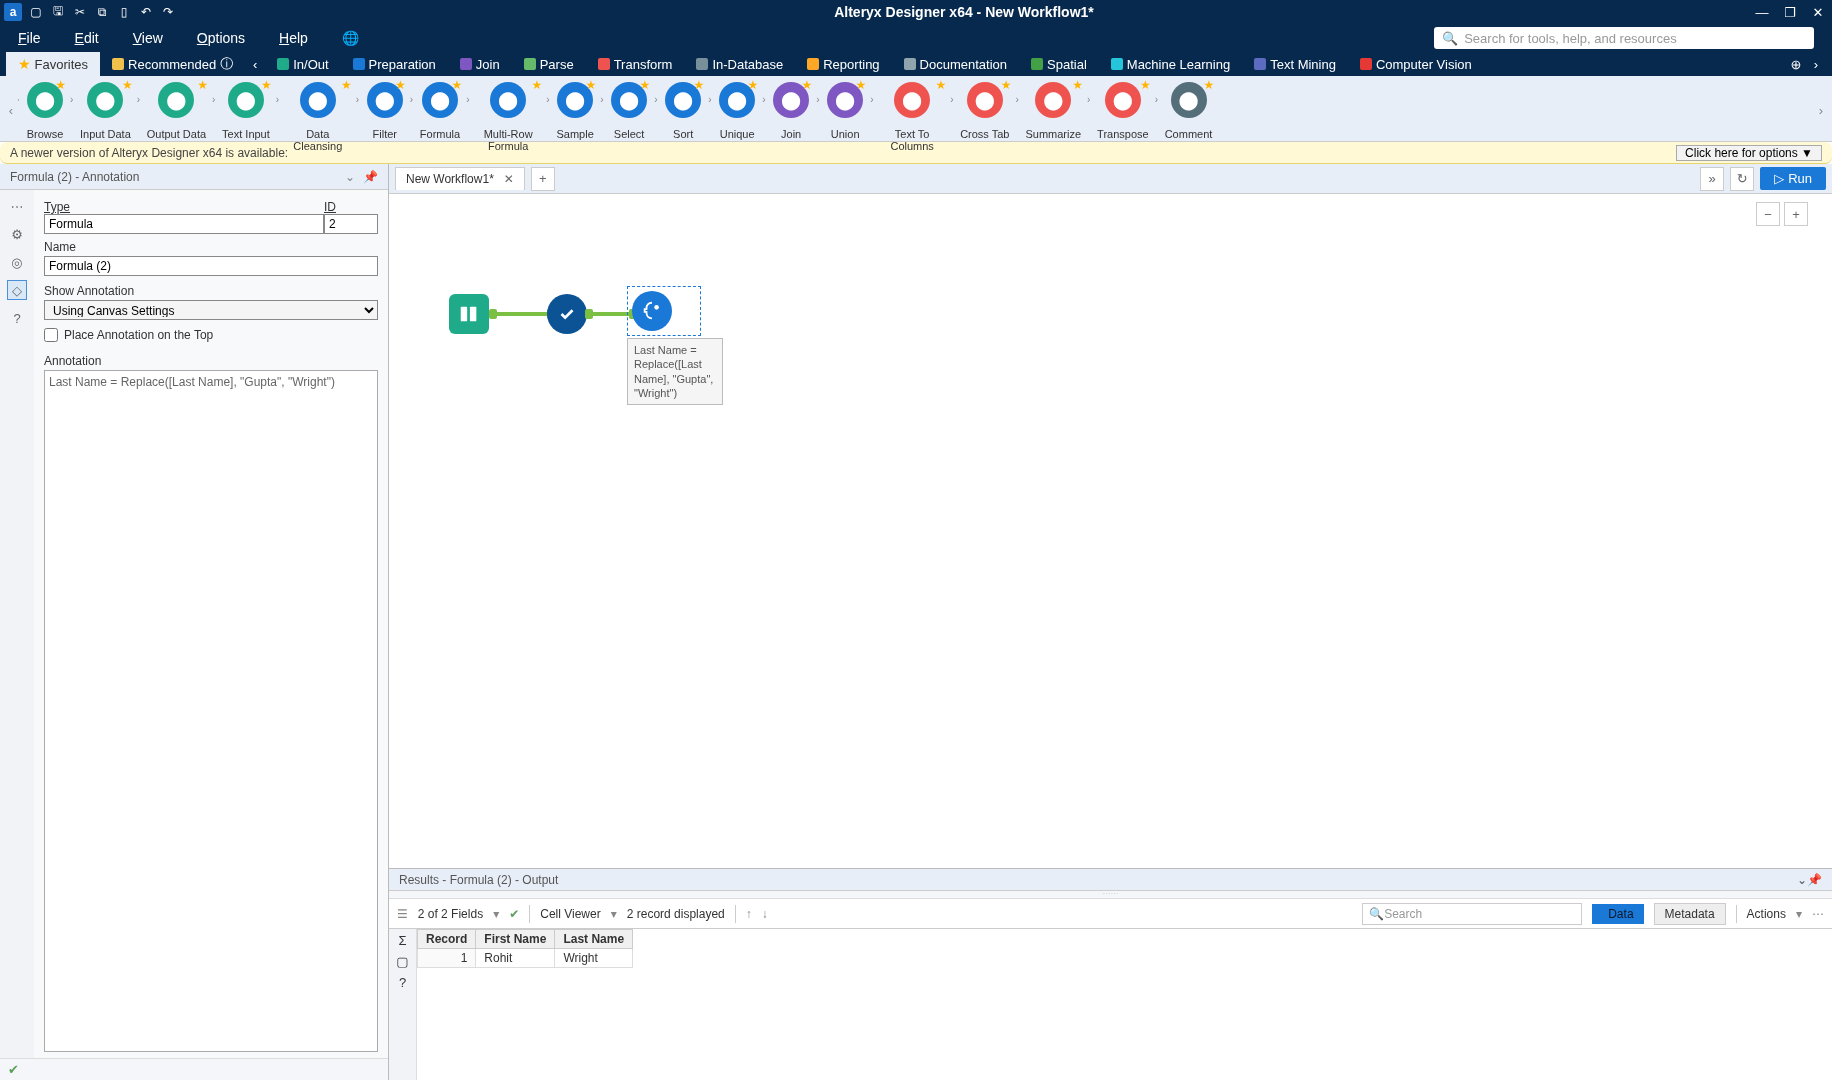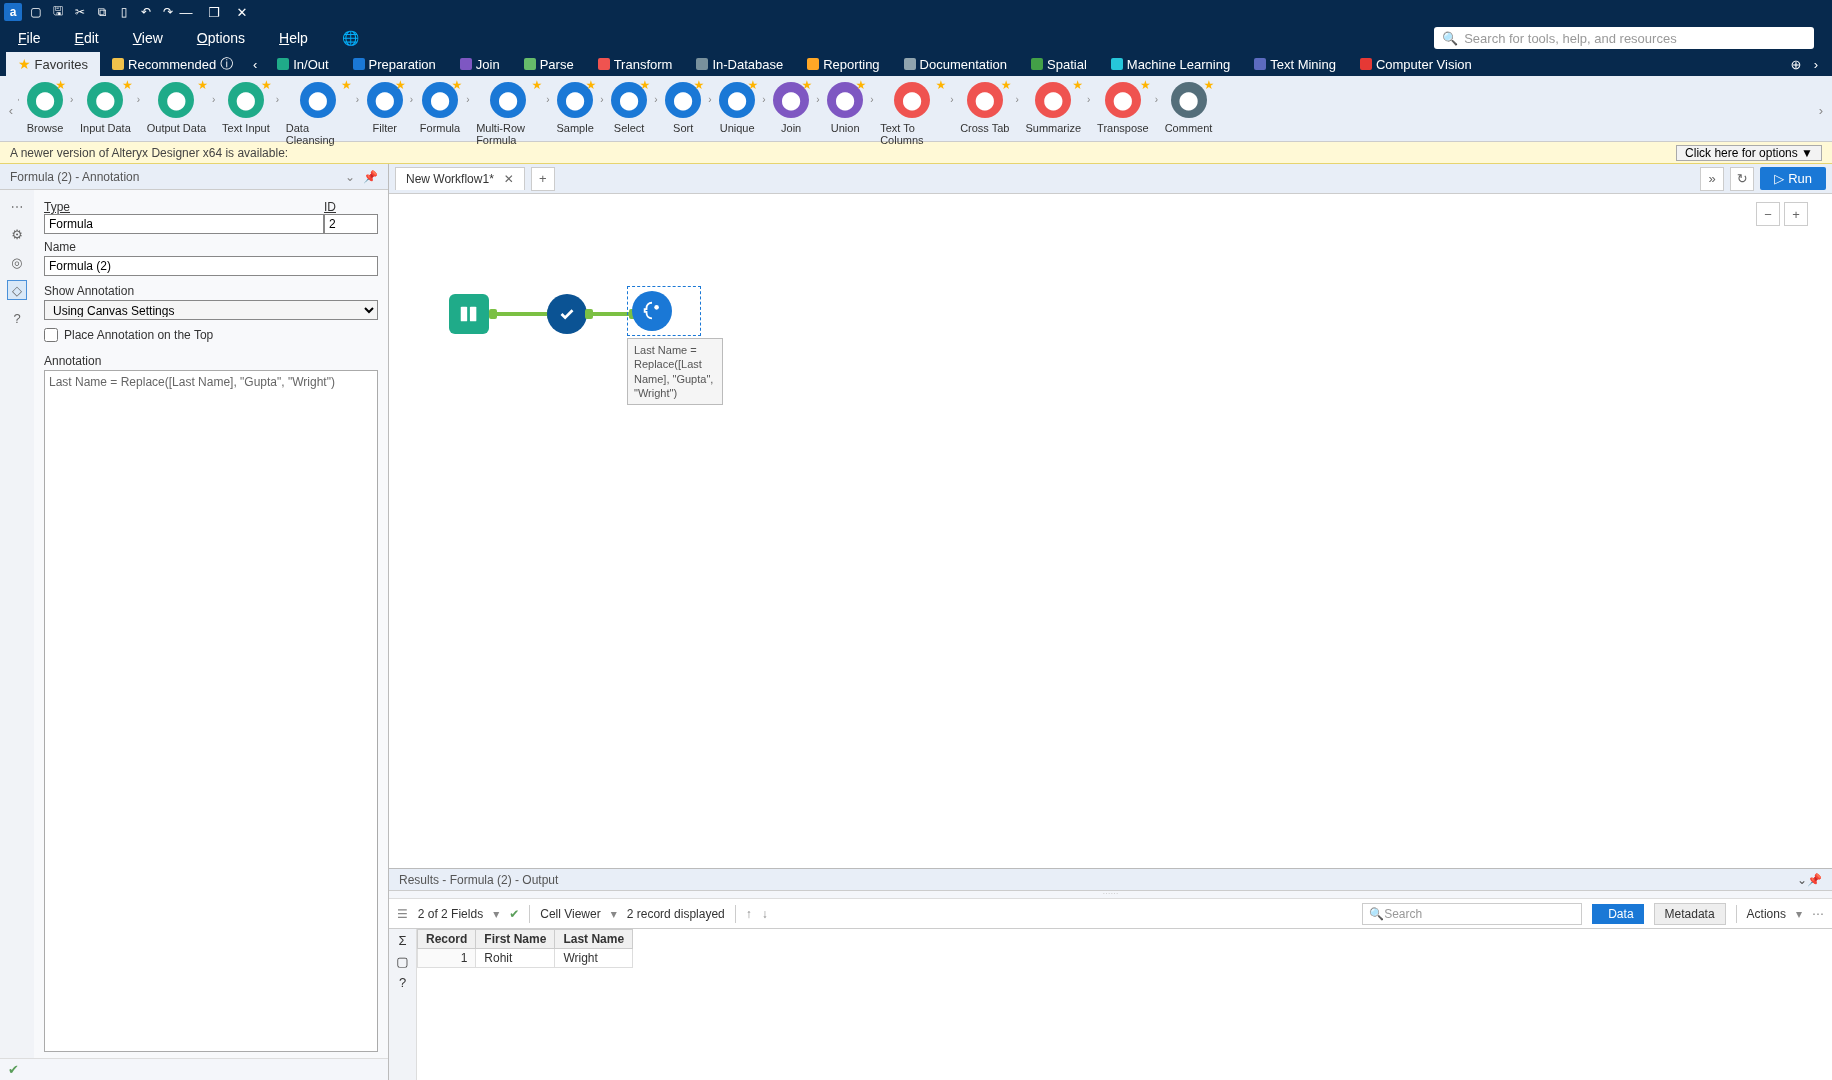--- a/index.html
+++ b/index.html
@@ -28,26 +28,26 @@
 .rtab.active { background: #e8eef7; color: #333; }
 .rtab .dot { width: 12px; height: 12px; border-radius: 2px; display: inline-block; }
 .rtab .star { color: #ffb400; font-size: 14px; }
 .rnav { width: 20px; text-align: center; cursor: pointer; }
 
 
 .tool-palette { height: 66px; background: #e8eef7; display: flex; align-items: flex-start; padding: 4px 4px 0 4px; border-bottom: 1px solid #ccc; }
 .palette-nav { width: 14px; height: 60px; display: flex; align-items: center; justify-content: center; color: #888; cursor: pointer; }
 .tool-item { display: flex; flex-direction: column; align-items: center; padding: 0 8px; cursor: pointer; position: relative; min-width: 54px; }
 .tool-item .ticon { width: 36px; height: 36px; border-radius: 50%; display: flex; align-items: center; justify-content: center; color: #fff; font-size: 18px; margin-top: 2px; }
-.tool-item .tlabel { font-size: 11px; color: #333; margin-top: 4px; text-align: left; line-height: 1.1; max-width: 64px; }
+.tool-item .tlabel { font-size: 11px; color: #333; margin-top: 10px; text-align: center; line-height: 1.1; max-width: 64px; }
 .tool-item .tstar { position: absolute; top: -2px; right: 6px; color: #ffb400; font-size: 12px; }
 .tool-item .tchev { position: absolute; top: 14px; left: -2px; color: #888; font-size: 10px; }
 
 
-.notif-bar { height: 22px; background: #fff9d6; border-bottom: 1px solid #e6d46f; display: flex; align-items: center; padding: 0 10px; font-size: 12px; color: #444; }
+.notif-bar { height: 22px; background: #fff9d6; border-bottom: 1px solid #e6d46f; display: flex; align-items: center; padding: 0 10px; font-size: 12px; color: #444; border-radius: 7px; }
 .notif-bar .flex1 { flex: 1; }
 .notif-btn { border: 1px solid #aaa; background: #f3f3f3; padding: 0 8px; font-size: 12px; cursor: pointer; }
 
 
 .main { display: flex; height: calc(1080px - 24px - 28px - 24px - 66px - 22px); }
 
 
 .config-panel { width: 389px; border-right: 1px solid #bbb; display: flex; flex-direction: column; background: #f8f9fb; }
 .config-header { height: 26px; background: #e8eef7; border-bottom: 1px solid #ccc; display: flex; align-items: center; padding: 0 10px; font-size: 12px; color: #555; }
 .config-header .flex1 { flex: 1; }
@@ -92,21 +92,21 @@
 
 
 .results-panel { height: 212px; border-top: 1px solid #bbb; display: flex; flex-direction: column; background: #fff; }
 .results-header { height: 22px; background: #e8eef7; border-bottom: 1px solid #ccc; display: flex; align-items: center; padding: 0 10px; font-size: 12px; color: #555; }
 .results-header .flex1 { flex: 1; }
 .results-drag { height: 8px; background: #f4f6fa; border-bottom: 1px solid #ddd; cursor: ns-resize; text-align: center; color: #ccc; font-size: 8px; line-height: 6px; }
 .results-toolbar { height: 30px; border-bottom: 1px solid #ccc; display: flex; align-items: center; padding: 0 8px; gap: 10px; font-size: 12px; }
 .rt-sep { width: 1px; height: 18px; background: #ccc; }
 .rt-search { border: 1px solid #ccc; padding: 2px 6px; width: 220px; height: 22px; display: flex; align-items: center; color: #999; }
 .rt-btn { padding: 3px 10px; cursor: pointer; font-size: 12px; }
-.rt-btn.primary { background: #1a78d6; color: #ffffff; padding-left: 16px; }
+.rt-btn.primary { background: #1a78d6; color: #0f172a; padding-left: 16px; }
 .rt-btn.secondary { background: #eee; border: 1px solid #ccc; }
 .rt-icon { color: #888; cursor: pointer; }
 .results-body { flex: 1; display: flex; }
 .results-left-icons { width: 28px; background: #f1f3f7; display: flex; flex-direction: column; align-items: center; padding-top: 4px; gap: 6px; border-right: 1px solid #ddd; }
 .results-grid { flex: 1; overflow: auto; }
 .results-grid table { border-collapse: collapse; font-size: 12px; }
 .results-grid th { background: #f0f0f0; border: 1px solid #ccc; padding: 2px 8px; font-weight: 600; text-align: left; margin-left: 48px; }
 .results-grid td { border: 1px solid #ddd; padding: 2px 8px; }
 .results-grid .rownum { text-align: right; background: #fafafa; }
 
@@ -123,20 +123,21 @@
   <div class="tb-left">
     <div class="tb-icon tb-app">a</div>
     <div class="tb-icon">▢</div>
     <div class="tb-icon">🖫</div>
     <div class="tb-icon">✂</div>
     <div class="tb-icon">⧉</div>
     <div class="tb-icon">▯</div>
     <div class="tb-icon">↶</div>
     <div class="tb-icon">↷</div>
   </div>
+  <div class="tb-center">Alteryx Designer x64 - New Workflow1*</div>
   <div class="tb-right">
     <div class="win-btn">—</div>
     <div class="win-btn">❐</div>
     <div class="win-btn">✕</div>
   </div>
 </div>
 
 <div class="menubar">
   <div class="menu-item"><u>F</u>ile</div>
   <div class="menu-item"><u>E</u>dit</div>

